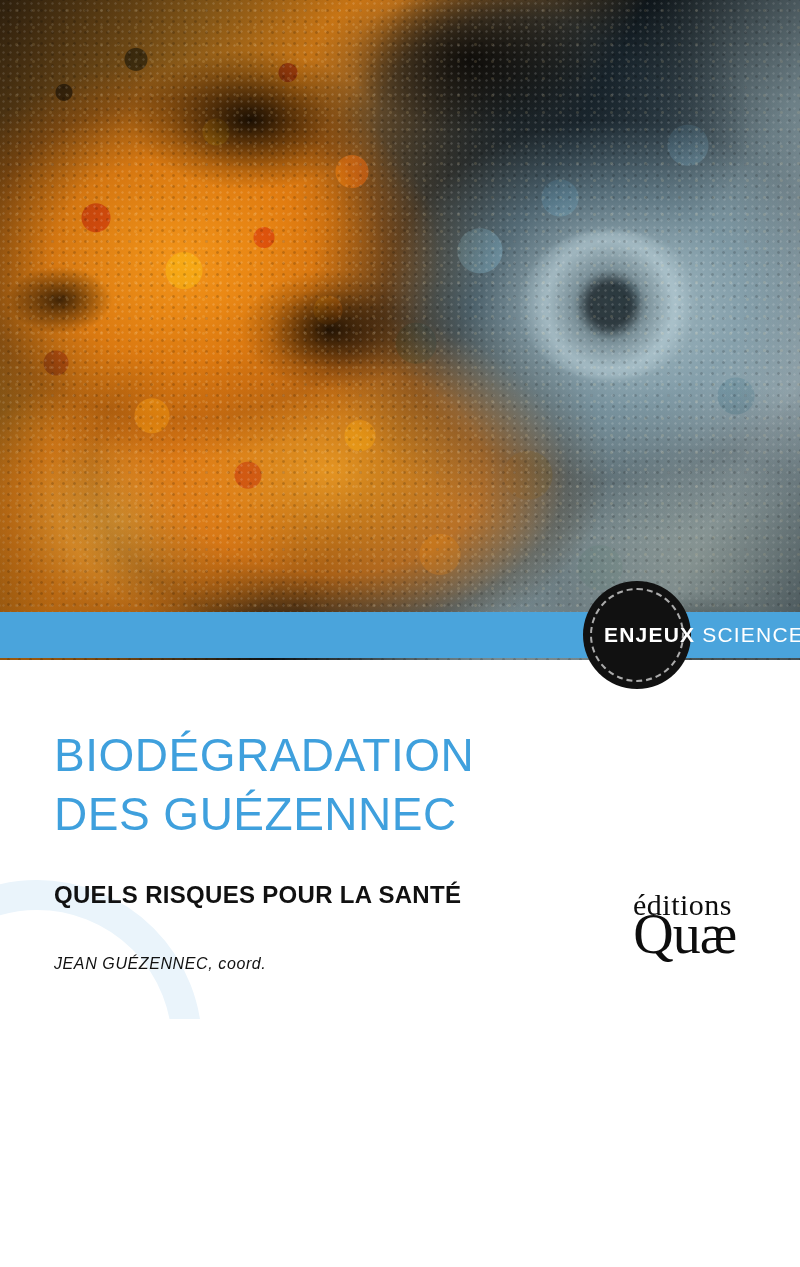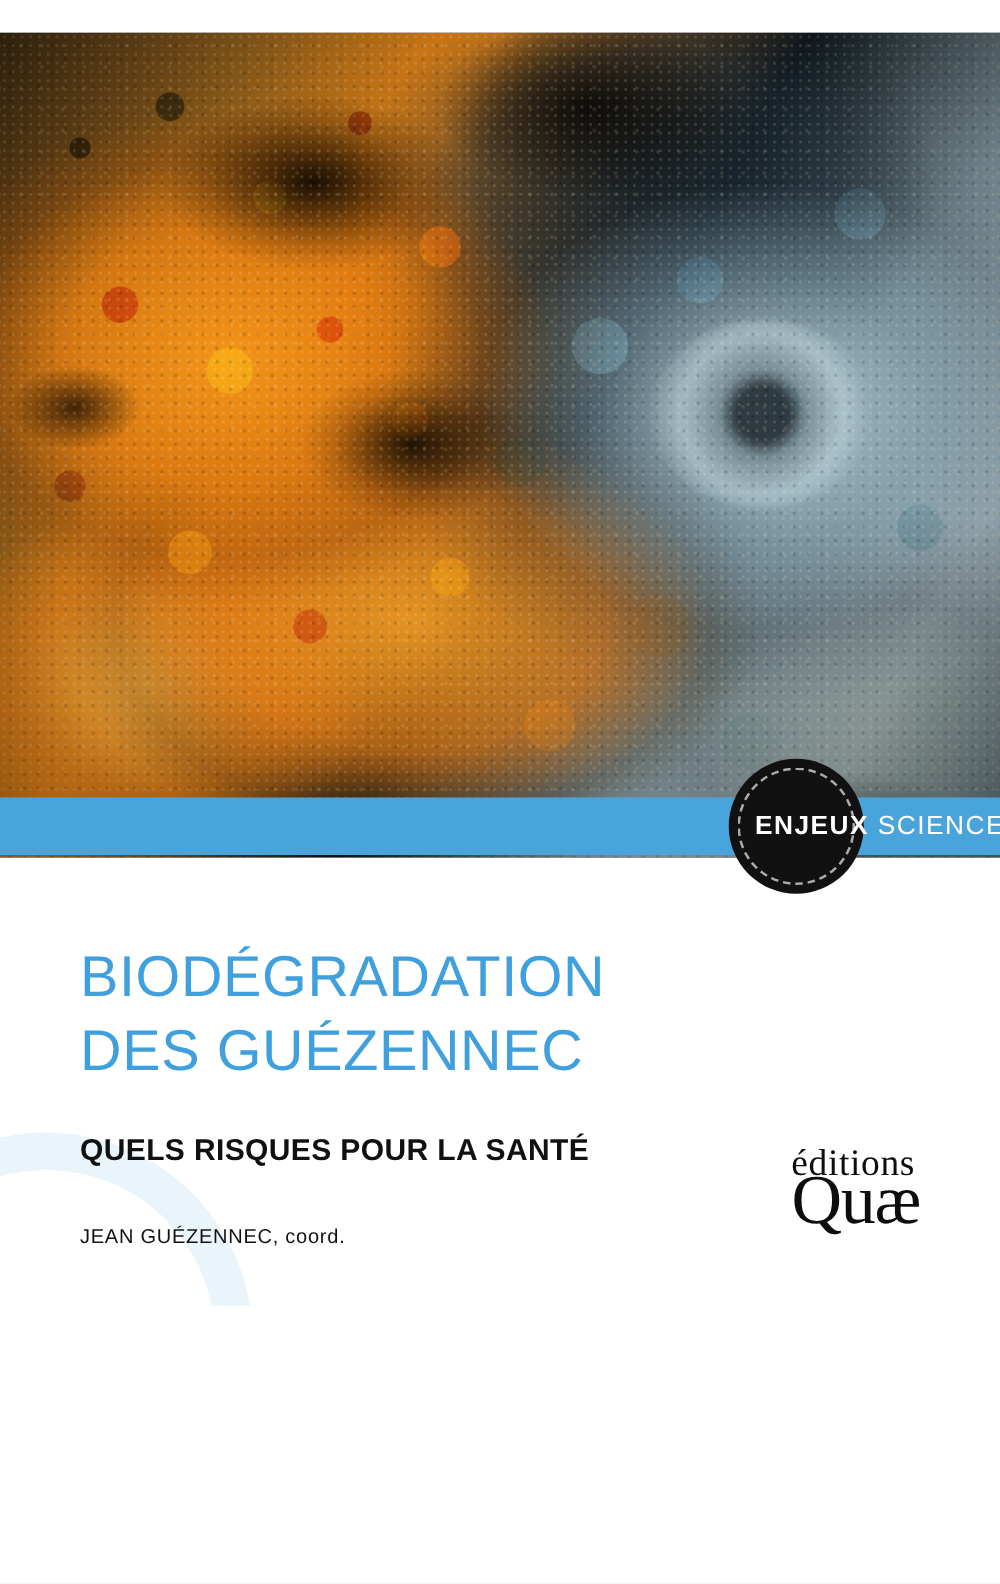--- a/index.html
+++ b/index.html
@@ -9,21 +9,20 @@
   }
   body {
     font-family: "Liberation Sans", sans-serif;
   }
   .cover {
     position: relative;
     width: 800px;
     height: 1019px;
     overflow: hidden;
     background: #ffffff;
-    margin-top: 26px;
   }
 
   
   .photo {
     position: absolute;
     left: 0;
     top: 0;
     width: 800px;
     height: 660px;
     overflow: hidden;
@@ -183,21 +182,21 @@
     width: 120px;
     height: 30px;
     background: #eaf4fb;
     transform: rotate(40deg);
     transform-origin: right bottom;
   }
 
   
   .titles {
     position: absolute;
-    left: 64px;
+    left: 54px;
     top: 726px;
     width: 680px;
   }
   .title-main {
     color: #3fa0dd;
     font-size: 46px;
     line-height: 1.28;
     font-weight: normal;
     letter-spacing: 0.5px;
     margin: 0;
@@ -208,20 +207,21 @@
     font-size: 24px;
     line-height: 1.38;
     font-weight: bold;
     letter-spacing: 0.3px;
   }
   .author {
     margin: 44px 0 0 0;
     color: #111111;
     font-size: 16px;
     letter-spacing: 0.6px;
+    font-style: italic;
   }
 
   
   .publisher {
     position: absolute;
     right: 64px;
     bottom: 58px;
     text-align: right;
     font-family: Liberation Serif, serif;
     color: #0d0d0d;

